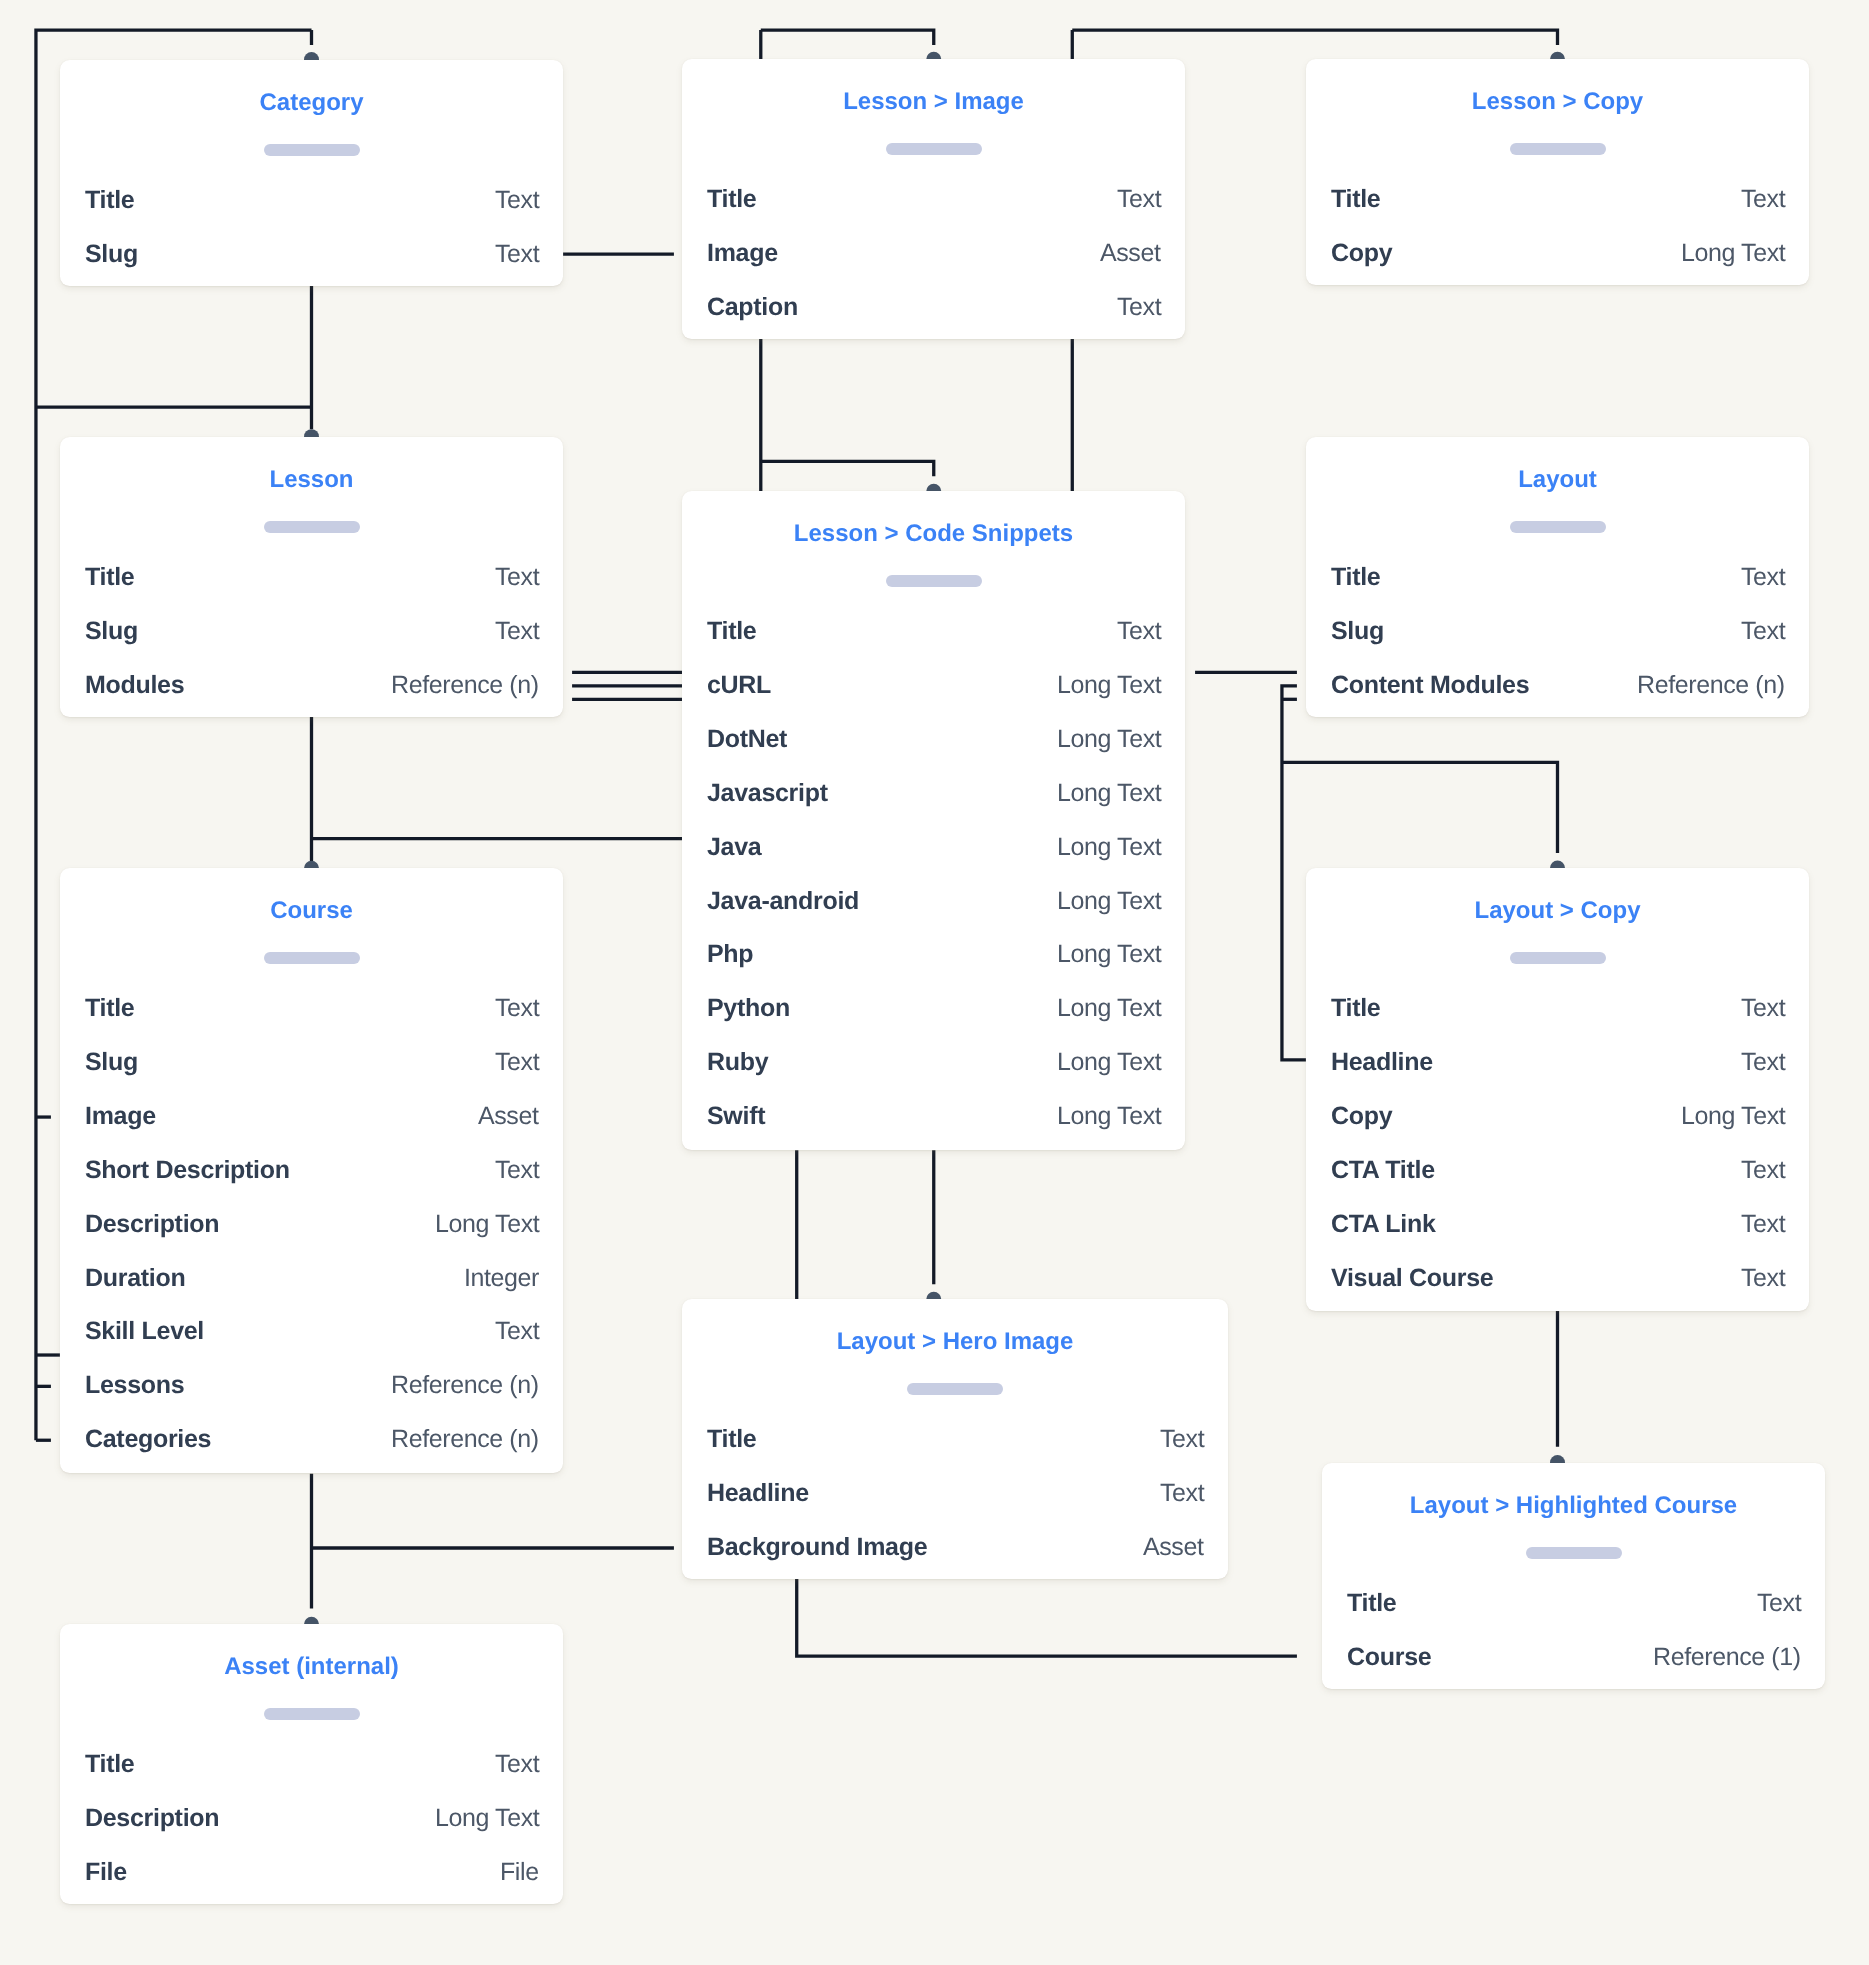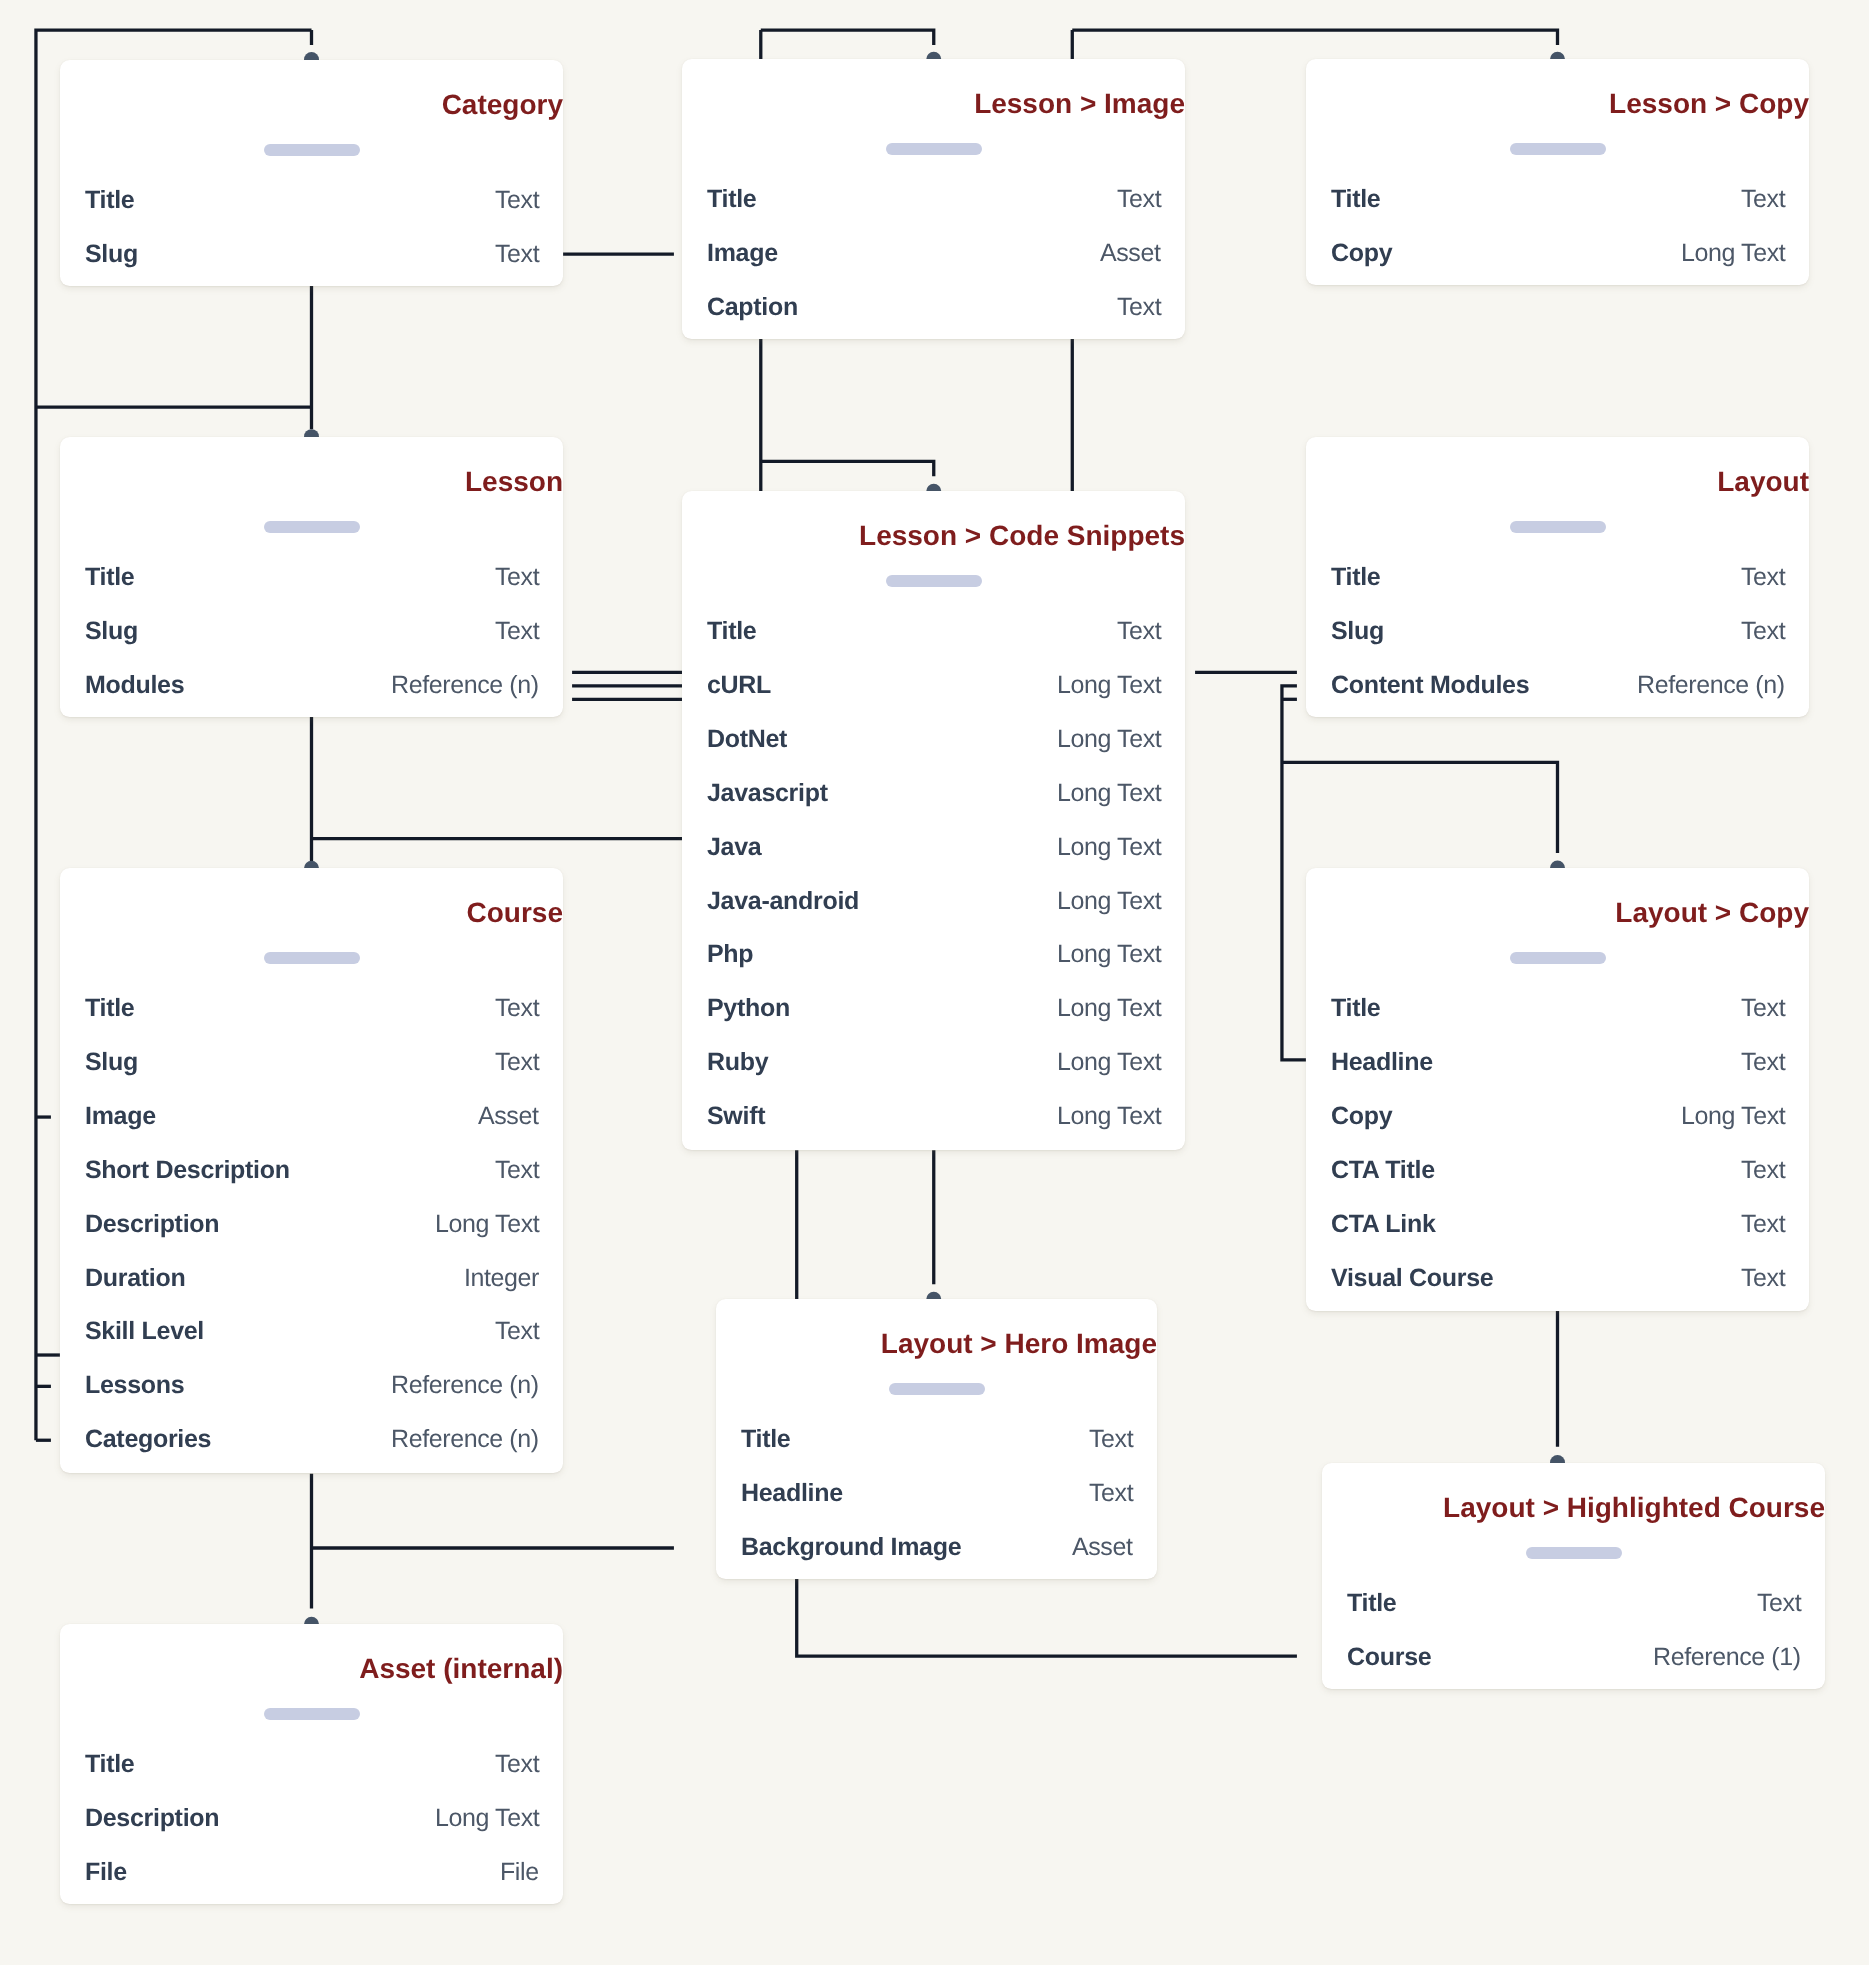--- a/index.html
+++ b/index.html
@@ -17,25 +17,25 @@
   .card{
     position:absolute;
     background:#ffffff;
     border-radius:9.7px;
     box-sizing:border-box;
     box-shadow:0 3px 6.7px rgba(140,128,108,.13), 0 0.7px 1.5px rgba(140,128,108,.10);
   }
   .card-title{
     position:absolute;left:0;right:0;
     will-change:transform;
-    text-align:right;
+    text-align:center;
     font-weight:700;
-    font-size:28px;
+    font-size:24px;
     line-height:1;
-    color:#7f1d1d;
+    color:#3b82f6;
   }
   .badge{
     position:absolute;
     width:96px;height:12px;border-radius:6px;
     background:#c7cde2;
     left:50%;margin-left:-48px;
   }
   .row{
     position:absolute;left:25px;right:24px;
     height:0;
@@ -301,21 +301,21 @@
         </div>
         <div class="row" style="top: 356px;">
           <span class="fname">CTA Link</span>
           <span class="ftype">Text</span>
         </div>
         <div class="row" style="top: 410px;">
           <span class="fname">Visual Course</span>
           <span class="ftype">Text</span>
         </div>
       </div>
-      <div class="card" style="left: 716px; top: 1299px; width: 441px; height: 280px;">
+      <div class="card" style="left: 682px; top: 1299px; width: 546px; height: 280px;">
         <div class="card-title" style="top: 31px;">Layout &gt; Hero Image</div>
         <div class="badge" style="top: 84px;"></div>
         <div class="row" style="top: 140px;">
           <span class="fname">Title</span>
           <span class="ftype">Text</span>
         </div>
         <div class="row" style="top: 194px;">
           <span class="fname">Headline</span>
           <span class="ftype">Text</span>
         </div>

